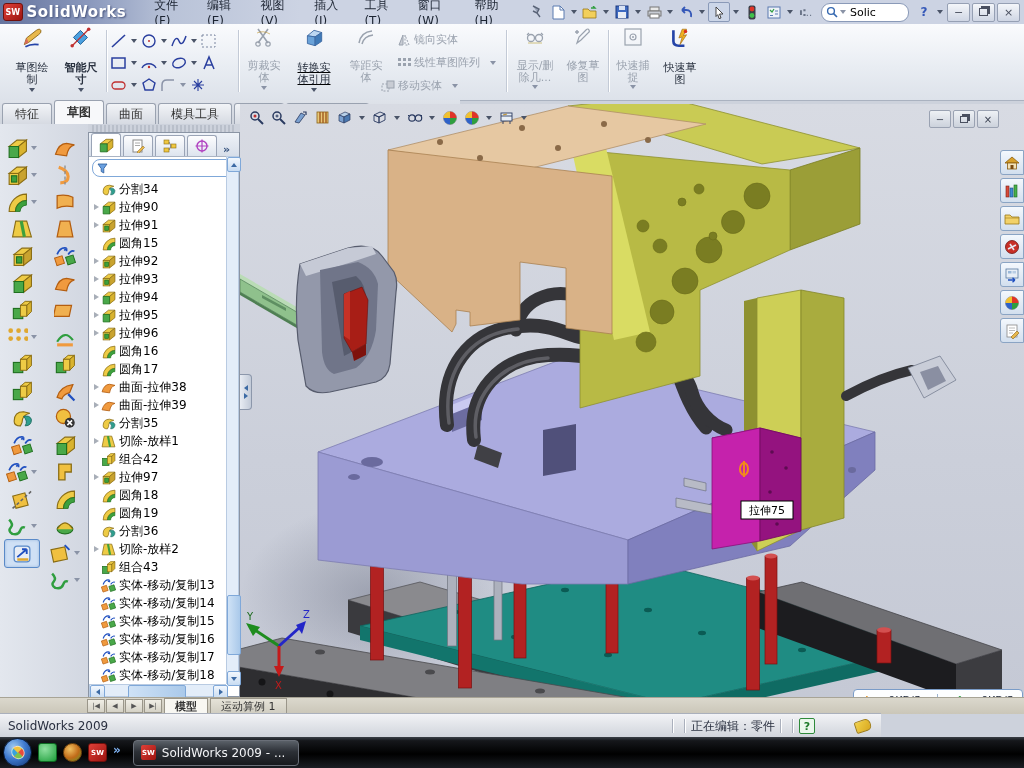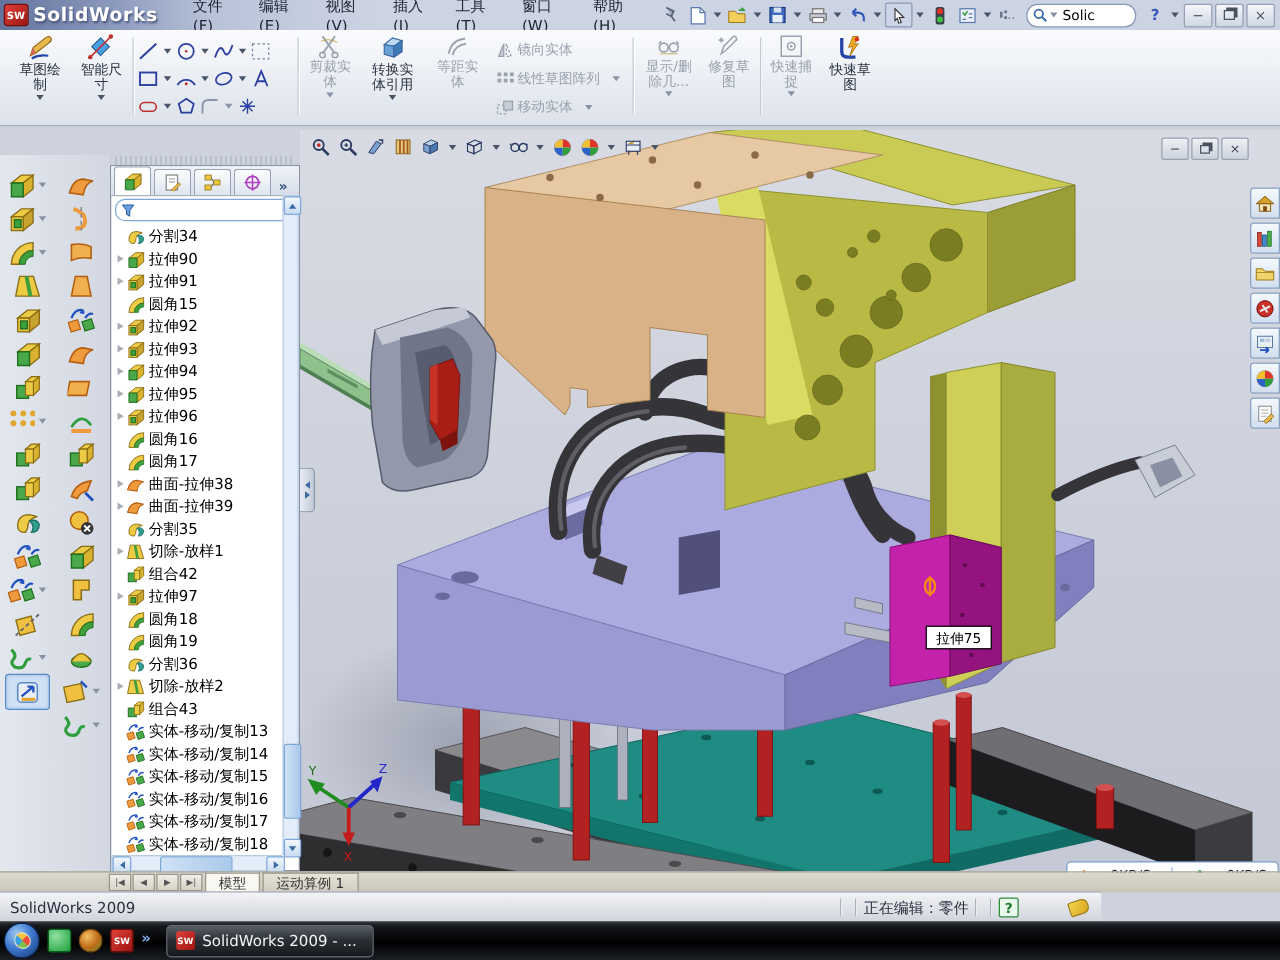--- a/index.html
+++ b/index.html
@@ -20,21 +20,21 @@
   .cdown{width:0;height:0;border-left:3px solid transparent;border-right:3px solid transparent;border-top:4px solid #4a5468;margin:0 2px;}
   .cdown.lite{border-top-color:#8a93a6;}
   #searchpill{display:flex;align-items:center;background:#fff;border:1px solid #8a9ab8;border-radius:9px;height:17px;padding:0 8px 0 4px;margin:0 4px;}
   #searchpill input{border:none;outline:none;width:48px;font-size:11px;font-family:inherit;background:transparent;}
   .winbtn{width:21px;height:17px;border:1px solid #96a0b4;border-radius:2px;background:linear-gradient(180deg,#f4f6fa,#cfd6e4);
     margin-left:2px;display:flex;align-items:center;justify-content:center;font-size:11px;color:#4a5060;}
   .resticon{width:7px;height:6px;border:1px solid #4a5060;box-shadow:2px -2px 0 -0px #4a5060;}
   
   #ribbon{left:0;top:24px;width:1024px;height:76px;background:linear-gradient(180deg,#fafbfd 0,#e9edf3 55%,#dde2ea 100%);border-bottom:1px solid #aab2c0;}
   .rbig{position:absolute;top:3px;height:68px;display:flex;flex-direction:column;align-items:center;justify-content:flex-start;}
-  .rbig .lbl{font-size:11px;line-height:12px;text-align:center;color:#2a3240;margin-top:1px;white-space:pre-line;}
+  .rbig .lbl{font-size:11px;line-height:12px;text-align:center;color:#2a3240;margin-top:13px;white-space:pre-line;}
   .rbig.gray .lbl{color:#9aa2ae;}
   .rsep{position:absolute;top:6px;height:62px;width:1px;background:#c3cad6;border-right:1px solid #fff;}
   .rsmall{position:absolute;display:flex;align-items:center;gap:2px;font-family:Liberation Serif, serif;}
   .rsmall .lbl{font-size:11px;color:#9aa2ae;white-space:nowrap;}
   #watermark{right:18px;top:22px;font-size:62px;font-style:italic;font-weight:bold;color:#c9cdd6;font-family:"DejaVu Serif","Liberation Serif",serif;}
   .mi{display:block;}
   
   #cmdtabs{left:0;top:100px;width:460px;height:24px;background:linear-gradient(180deg,#dfe3ea,#cfd4dd);display:flex;align-items:flex-end;}
   .ctab{height:20px;margin-left:2px;padding:0 12px;display:flex;align-items:center;font-size:12px;color:#333;
     background:linear-gradient(180deg,#f2f4f7,#d6dae2);border:1px solid #9aa2b0;border-bottom:none;border-radius:3px 3px 0 0;}
@@ -84,21 +84,21 @@
   
   #nettool{left:853px;top:689px;width:168px;height:21px;background:#fdfeff;border:1.5px solid #7a9cc8;border-radius:4px;
     display:flex;align-items:center;justify-content:space-around;font-size:11px;color:#20293a;}
   #nettool .dn{color:#e08a10;font-weight:bold;}
   #nettool .up{color:#2fa040;font-weight:bold;}
   #nettool .nsep{width:1px;height:13px;background:#9db4cf;}
   #docbar{left:0;top:697px;width:1024px;height:16px;background:linear-gradient(180deg,#dbd8cd,#cac6b8);border-top:1px solid #a8a496;display:flex;align-items:stretch;}
   .navb{width:16px;border:1px solid #9a968a;background:linear-gradient(180deg,#f0eee6,#d5d2c6);margin:1px 0 1px 1px;display:flex;align-items:center;justify-content:center;}
   .dtab{padding:0 10px;display:flex;align-items:center;font-size:11px;color:#333;border:1px solid #9a968a;border-bottom:none;margin-left:2px;
     background:linear-gradient(180deg,#e6e3d8,#cfccc0);}
-  .dtab.active{background:#f8f7f2;font-weight:normal;}
+  .dtab.active{background:#f8f7f2;font-weight:bold;}
   #statusbar{left:0;top:713px;width:881px;height:24px;background:linear-gradient(180deg,#f2f3f6,#cfd3da);border-top:1px solid #aab0bc;
     display:flex;align-items:center;font-size:12px;color:#2a3040;}
   .ssep{width:1px;height:14px;background:#aab0bc;margin:0 5px;border-right:1px solid #fff;}
   #helpbox{width:14px;height:14px;border:1px solid #2e8a3a;background:#eaf7ec;color:#1d7a2a;font-weight:bold;font-size:11px;
     display:flex;align-items:center;justify-content:center;border-radius:2px;}
   #tagicon{width:14px;height:10px;background:linear-gradient(135deg,#f2d24a,#d8a820);border:1px solid #a07c10;border-radius:2px 5px 5px 2px;transform:rotate(-18deg);}
   
   #taskbar{left:0;top:737px;width:1024px;height:31px;background:linear-gradient(180deg,#3a3f46 0,#15171b 12%,#000 55%,#1b1e24 100%);display:flex;align-items:center;}
   #startorb{width:27px;height:27px;border-radius:50%;margin-left:3px;flex:none;
     background:radial-gradient(circle at 35% 30%,#9ec9f0 0,#3f7ad0 45%,#11336e 100%);border:1px solid #0a1c3a;display:flex;align-items:center;justify-content:center;}
@@ -326,21 +326,21 @@
   <div class="abs" id="ribbon">
 
     <div class="rbig" style="left:8px;width:48px;">
       <svg class="mi" width="22" height="22" viewBox="0 0 20 20">
           <use href="#s-pencil"></use>
         </svg>
       <div class="lbl">草图绘
 制</div>
         <span class="cdown" style="margin-top:2px;"></span>
     </div>
-    <div class="rbig" style="left:58px;width:46px;">
+    <div class="rbig" style="left:58px;width:46px;font-weight:bold;">
       <svg class="mi" width="22" height="22" viewBox="0 0 20 20">
           <use href="#s-dim"></use>
         </svg>
       <div class="lbl">智能尺
 寸</div>
         <span class="cdown" style="margin-top:2px;"></span>
     </div>
     <div class="rsep" style="left:106px;"></div>
 
     <div class="abs" style="left:110px;top:6px;width:126px;">
@@ -403,21 +403,21 @@
       <svg class="mi" width="20" height="20" viewBox="0 0 20 20">
           <path d="M4,2 L14,16 M14,2 L4,16" stroke="#9aa2ae" stroke-width="1.6"></path>
           <circle cx="4" cy="17" r="2.2" fill="none" stroke="#9aa2ae" stroke-width="1.2"></circle>
           <circle cx="14" cy="17" r="2.2" fill="none" stroke="#9aa2ae" stroke-width="1.2"></circle>
           <path d="M3,6 Q9,3 16,7" stroke="#b8860b" stroke-width="1" fill="none" opacity=".5"></path>
         </svg>
       <div class="lbl">剪裁实
 体</div>
         <span class="cdown lite" style="margin-top:2px;"></span>
     </div>
-    <div class="rbig" style="left:288px;width:52px;">
+    <div class="rbig" style="left:288px;width:52px;text-decoration:underline;">
       <svg class="mi" width="22" height="22" viewBox="0 0 20 20">
           <use href="#s-convert"></use>
         </svg>
       <div class="lbl">转换实
 体引用</div>
         <span class="cdown" style="margin-top:2px;"></span>
     </div>
     <div class="rbig gray" style="left:344px;width:44px;">
       <svg class="mi" width="20" height="20" viewBox="0 0 20 20">
           <path d="M3,16 Q5,5 16,4 M6,17 Q8,9 17,8" stroke="#9aa2ae" stroke-width="1.5" fill="none"></path>
@@ -440,21 +440,21 @@
             <rect x="7" y="2" width="3" height="3"></rect>
             <rect x="12" y="2" width="3" height="3"></rect>
             <rect x="2" y="7" width="3" height="3"></rect>
             <rect x="7" y="7" width="3" height="3"></rect>
             <rect x="12" y="7" width="3" height="3"></rect>
           </g>
         </svg>
       <span class="lbl">线性草图阵列</span>
         <span class="cdown lite" style="margin-left:8px;"></span>
     </div>
-    <div class="rsmall" style="left:396px;top:54px;">
+    <div class="rsmall" style="left:380px;top:54px;">
       <svg class="mi" width="16" height="14" viewBox="0 0 16 14">
           <rect x="2" y="5" width="7" height="7" fill="none" stroke="#9aa2ae" stroke-dasharray="2,1.5"></rect>
           <rect x="7" y="2" width="7" height="7" fill="#c8ccd4" stroke="#9aa2ae"></rect>
         </svg>
       <span class="lbl">移动实体</span>
         <span class="cdown lite" style="margin-left:8px;"></span>
     </div>
     <div class="rsep" style="left:506px;"></div>
 
     <div class="rbig gray" style="left:510px;width:50px;">
@@ -489,20 +489,28 @@
     </div>
     <div class="rbig" style="left:658px;width:44px;">
       <svg class="mi" width="22" height="22" viewBox="0 0 20 20">
           <use href="#s-qsketch"></use>
         </svg>
       <div class="lbl">快速草
 图</div>
     </div>
   </div>
 
+  <div class="abs" id="cmdtabs">
+    <div class="ctab">特征</div>
+    <div class="ctab active">草图</div>
+    <div class="ctab">曲面</div>
+    <div class="ctab">模具工具</div>
+    <div class="ctab">评估</div>
+    <div class="ctab">DimXpert</div>
+  </div>
   <div class="abs grip" style="left:4px;top:125px;width:80px;"></div>
   <div class="abs grip" style="left:92px;top:125px;width:144px;"></div>
 
   <div class="abs" id="viewport">
     <div class="abs" id="vpshadow"></div>
     <svg class="abs" style="left:0;top:0;" width="784" height="593" viewBox="240 104 784 593">
 
       <g>
         <polygon points="348,600 420,582 640,646 570,668" fill="#8A8A8E" stroke="#55555a" stroke-width="0.8"></polygon>
         <polygon points="348,600 570,668 570,700 348,632" fill="#3A3A3E"></polygon>

